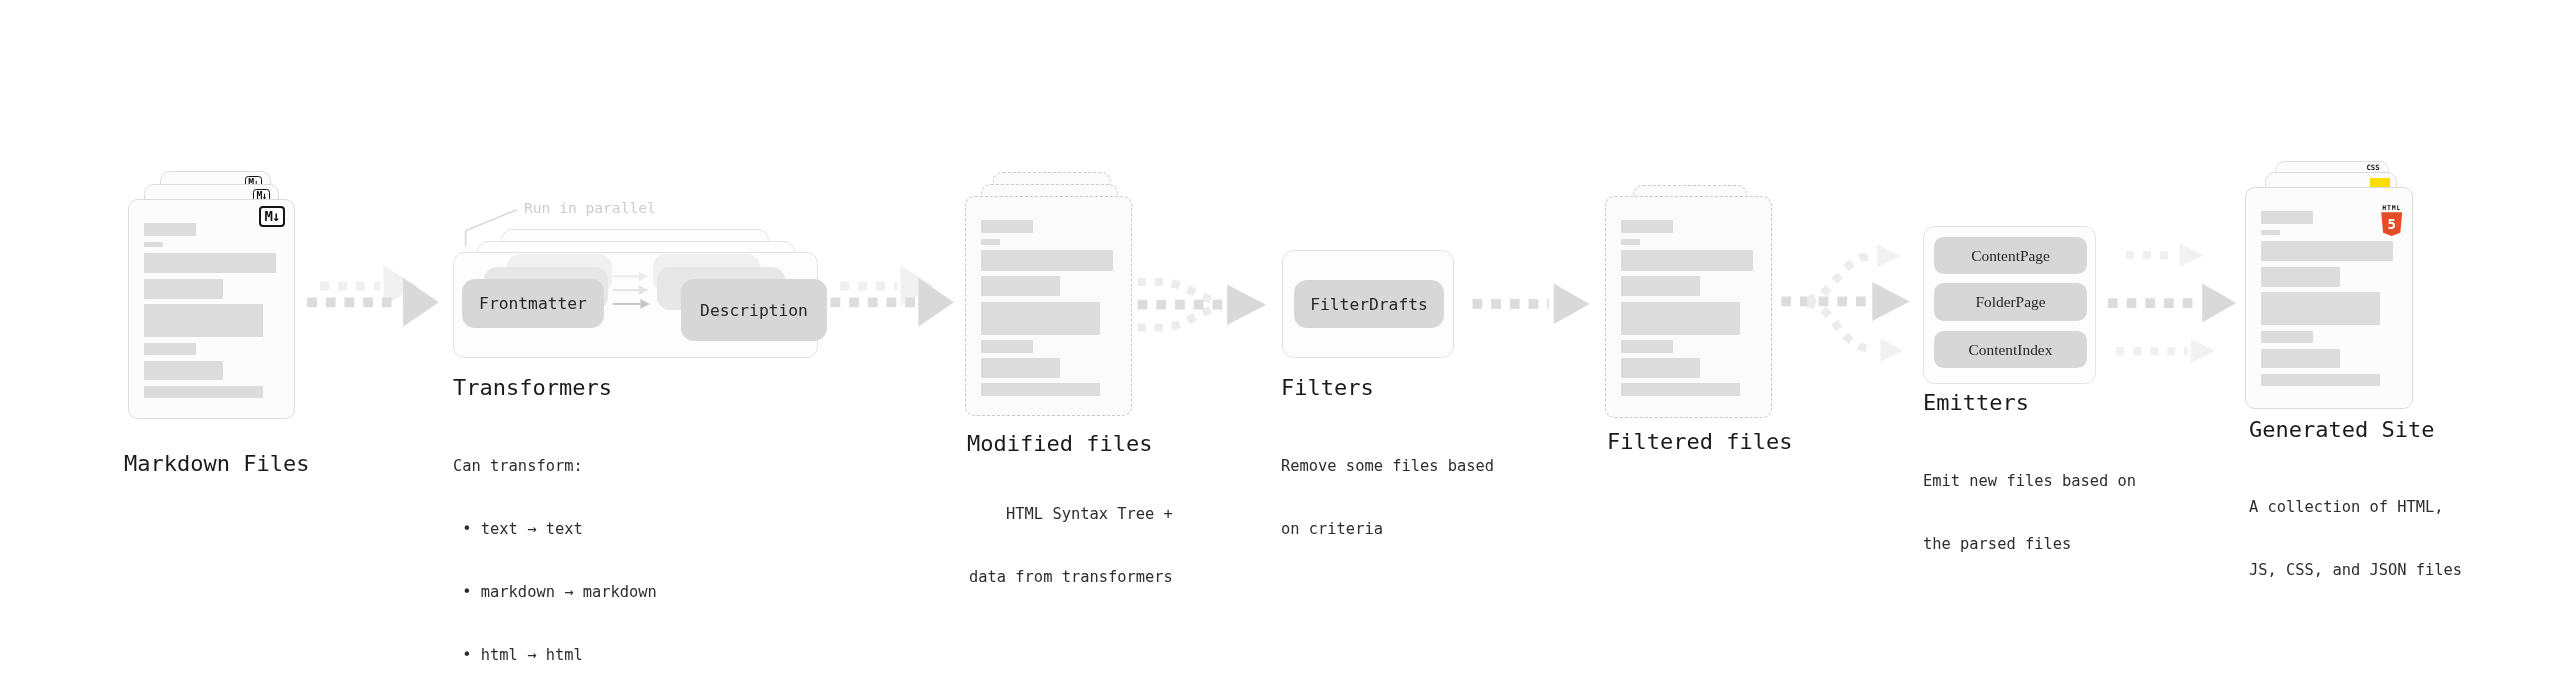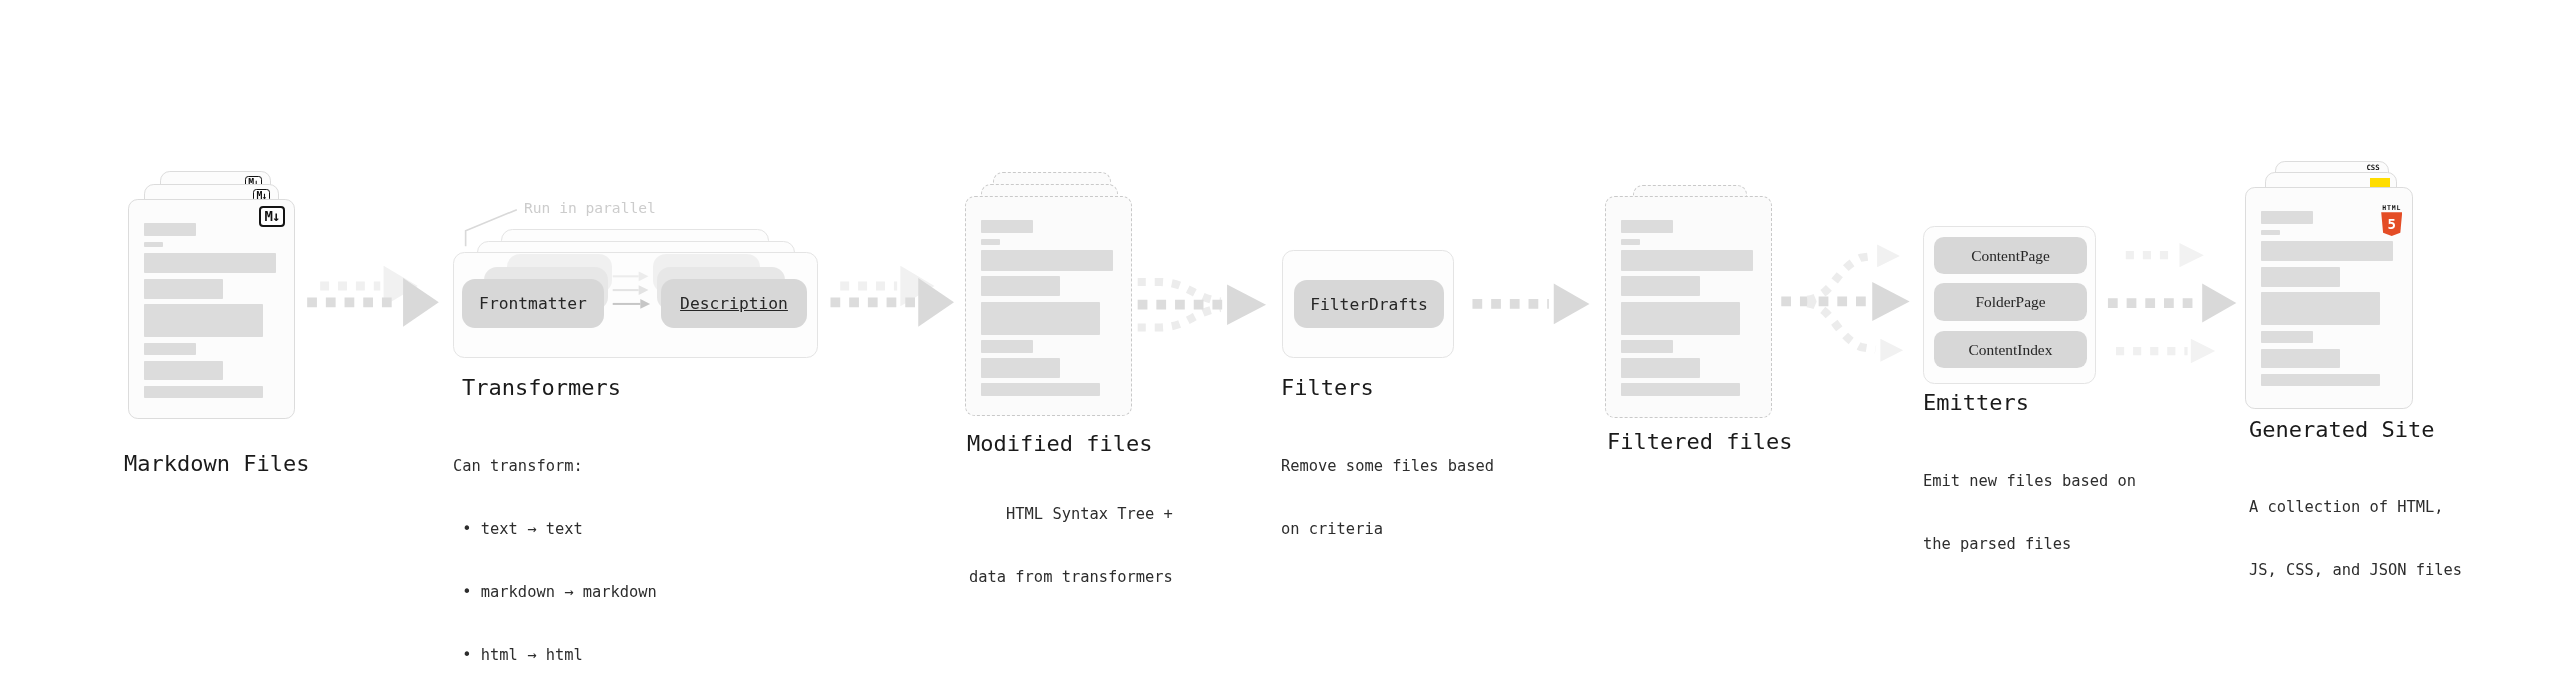--- a/index.html
+++ b/index.html
@@ -122,22 +122,22 @@
 
   <div class="annotation" style="left:524px;top:199px;">Run in parallel</div>
   <div class="frame" style="left:501px;top:229px;width:268px;height:106px;"></div>
   <div class="frame" style="left:477px;top:241px;width:318px;height:106px;"></div>
   <div class="frame" style="left:453px;top:252px;width:365px;height:106px;"></div>
   <div class="pill ghost2" style="left:507px;top:254px;width:105px;height:39px;"></div>
   <div class="pill ghost2" style="left:653px;top:254px;width:107px;height:39px;"></div>
   <div class="pill ghost1" style="left:484px;top:267px;width:124px;height:43px;"></div>
   <div class="pill ghost1" style="left:657px;top:267px;width:128px;height:43px;"></div>
   <div class="pill" style="left:462px;top:279px;width:142px;height:49px;">Frontmatter</div>
-  <div class="pill" style="left:661px;top:279px;width:146px;height:49px;text-decoration:underline;">Description</div>
-  <div class="node-label" style="left:453px;top:375px;margin-left:9px;">Transformers</div>
+  <div class="pill" style="left:681px;top:279px;width:146px;height:62px;">Description</div>
+  <div class="node-label" style="left:453px;top:375px;">Transformers</div>
   <div class="node-desc" style="left:453px;top:414px;">
     <div>Can transform:</div>
     <div> • text → text</div>
     <div> • markdown → markdown</div>
     <div> • html → html</div>
   </div>
 
   <div class="abs" style="left:965px;top:172px;width:167px;height:260px;">
     <div class="doc-card dashed" style="left:28px;top:0;width:118px;height:37px;"></div>
     <div class="doc-card dashed" style="left:16.3px;top:12.2px;width:137px;height:37px;"></div>

